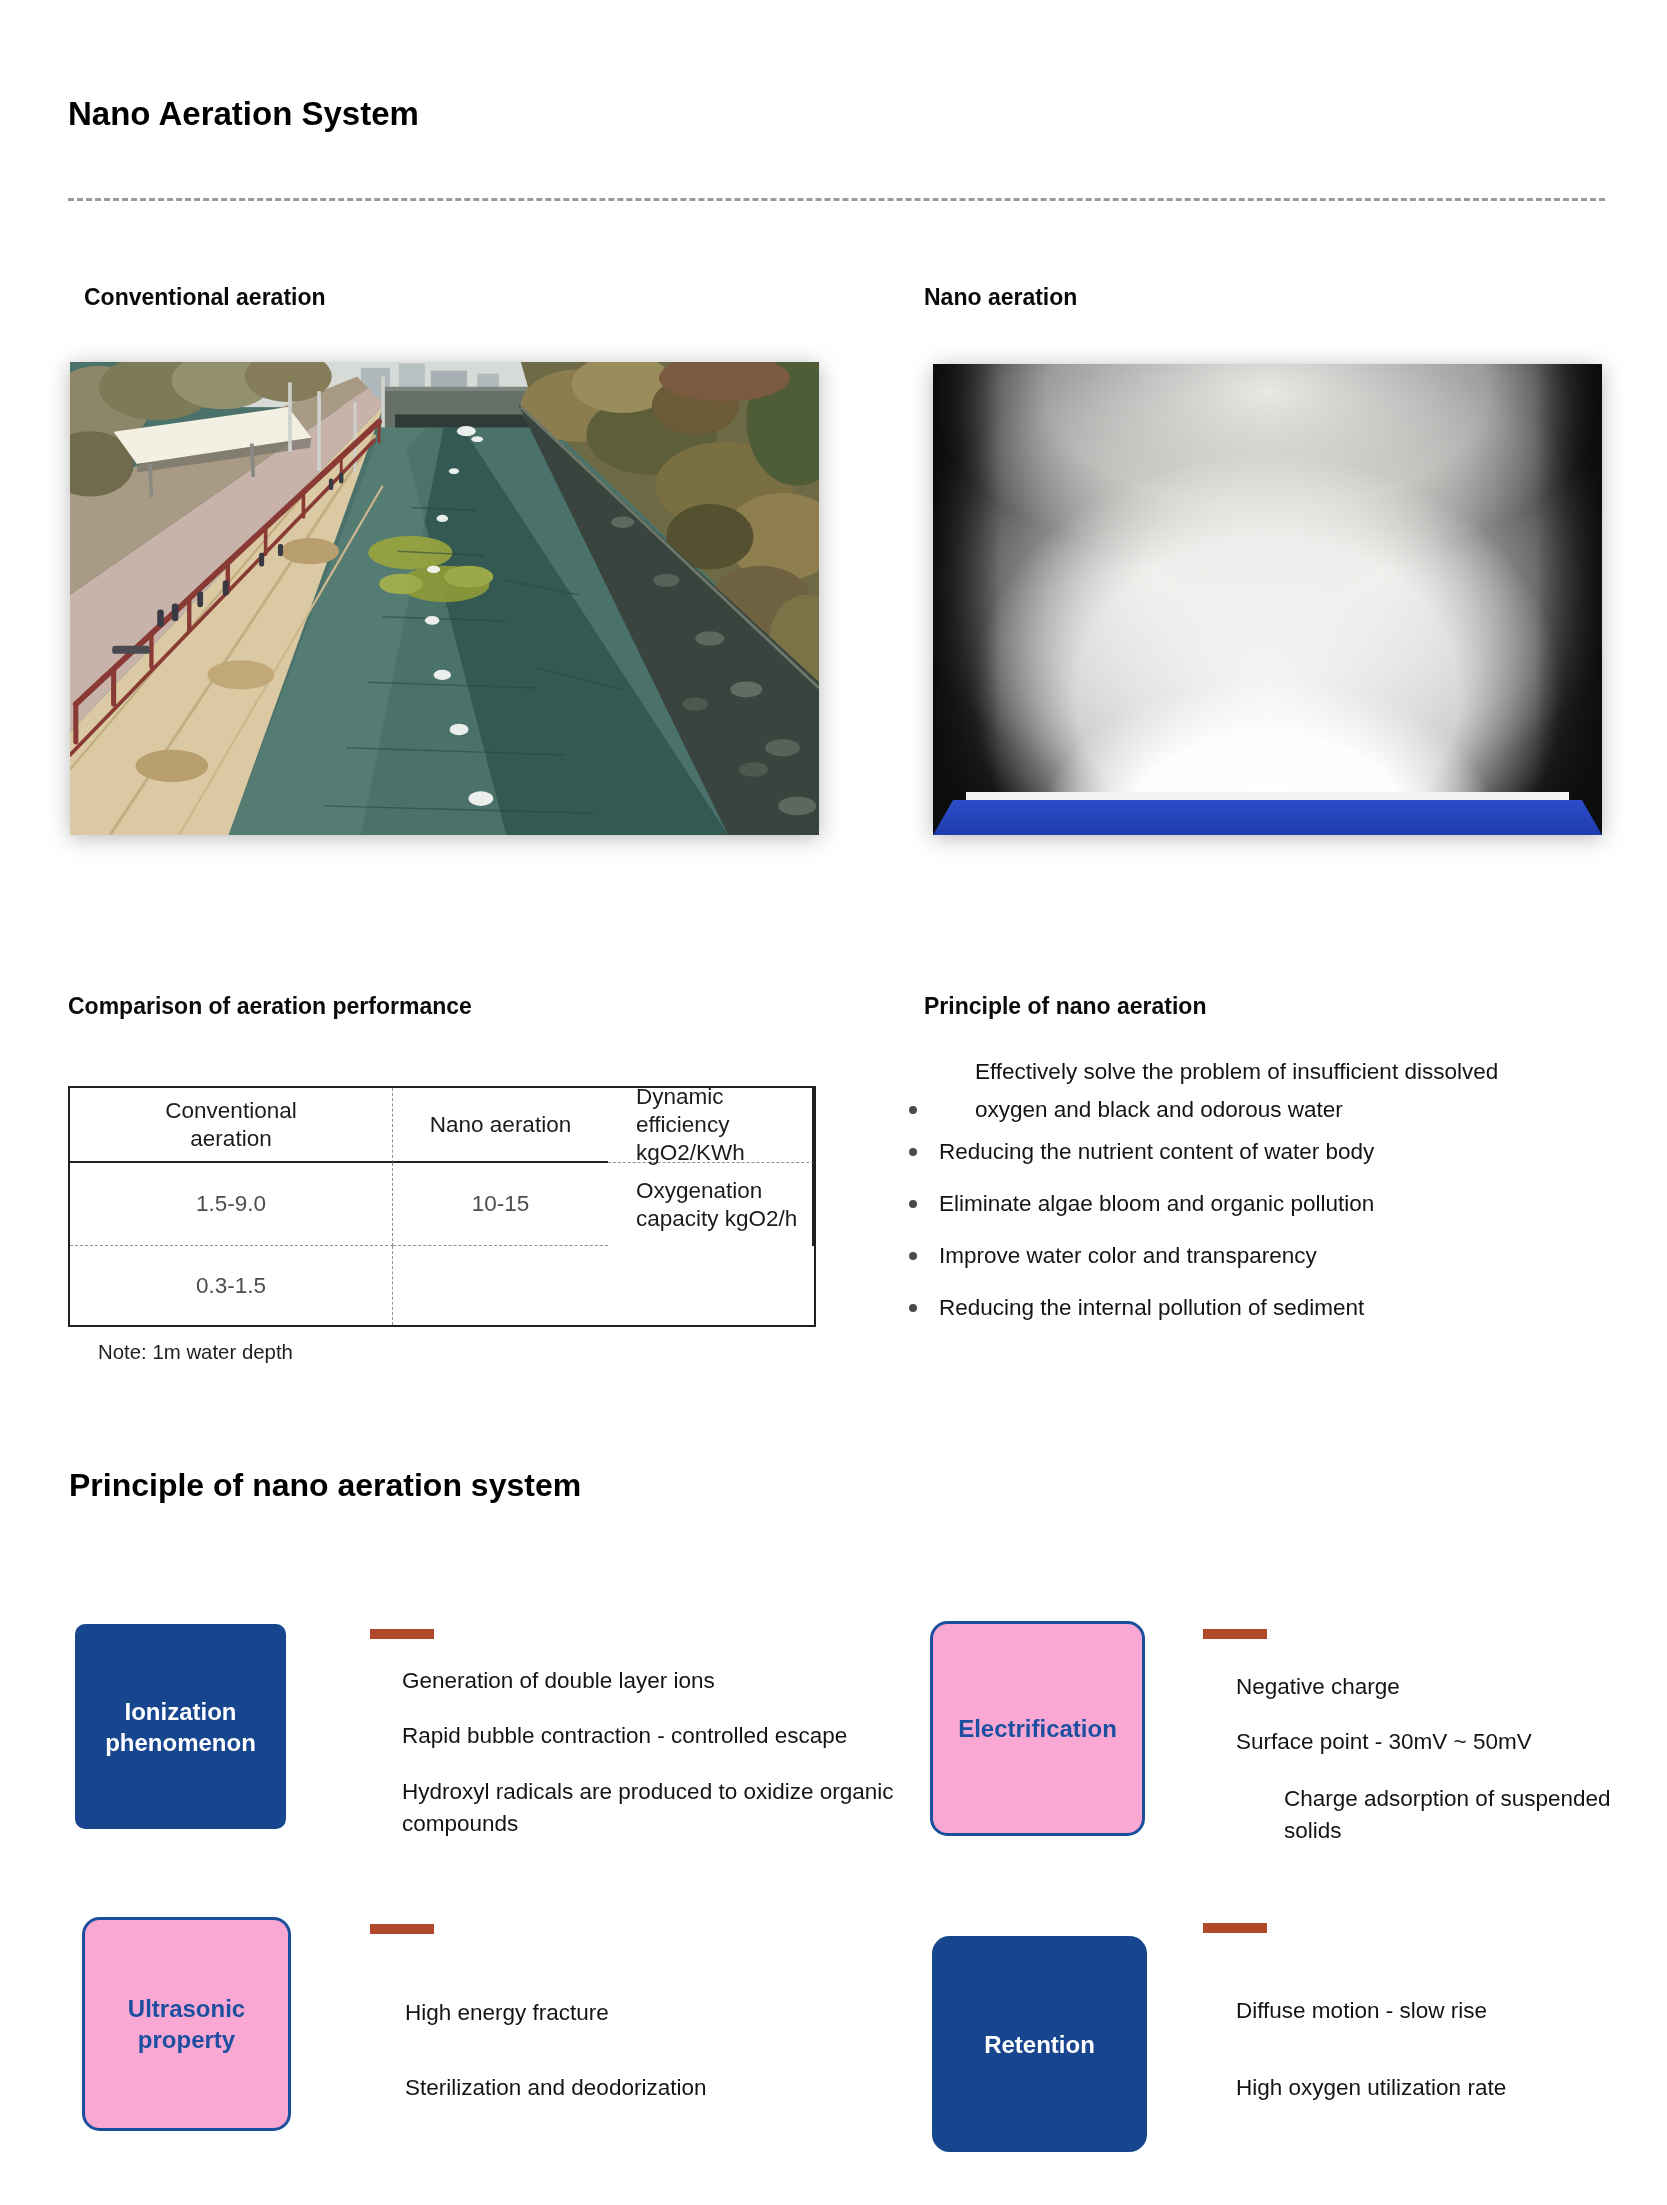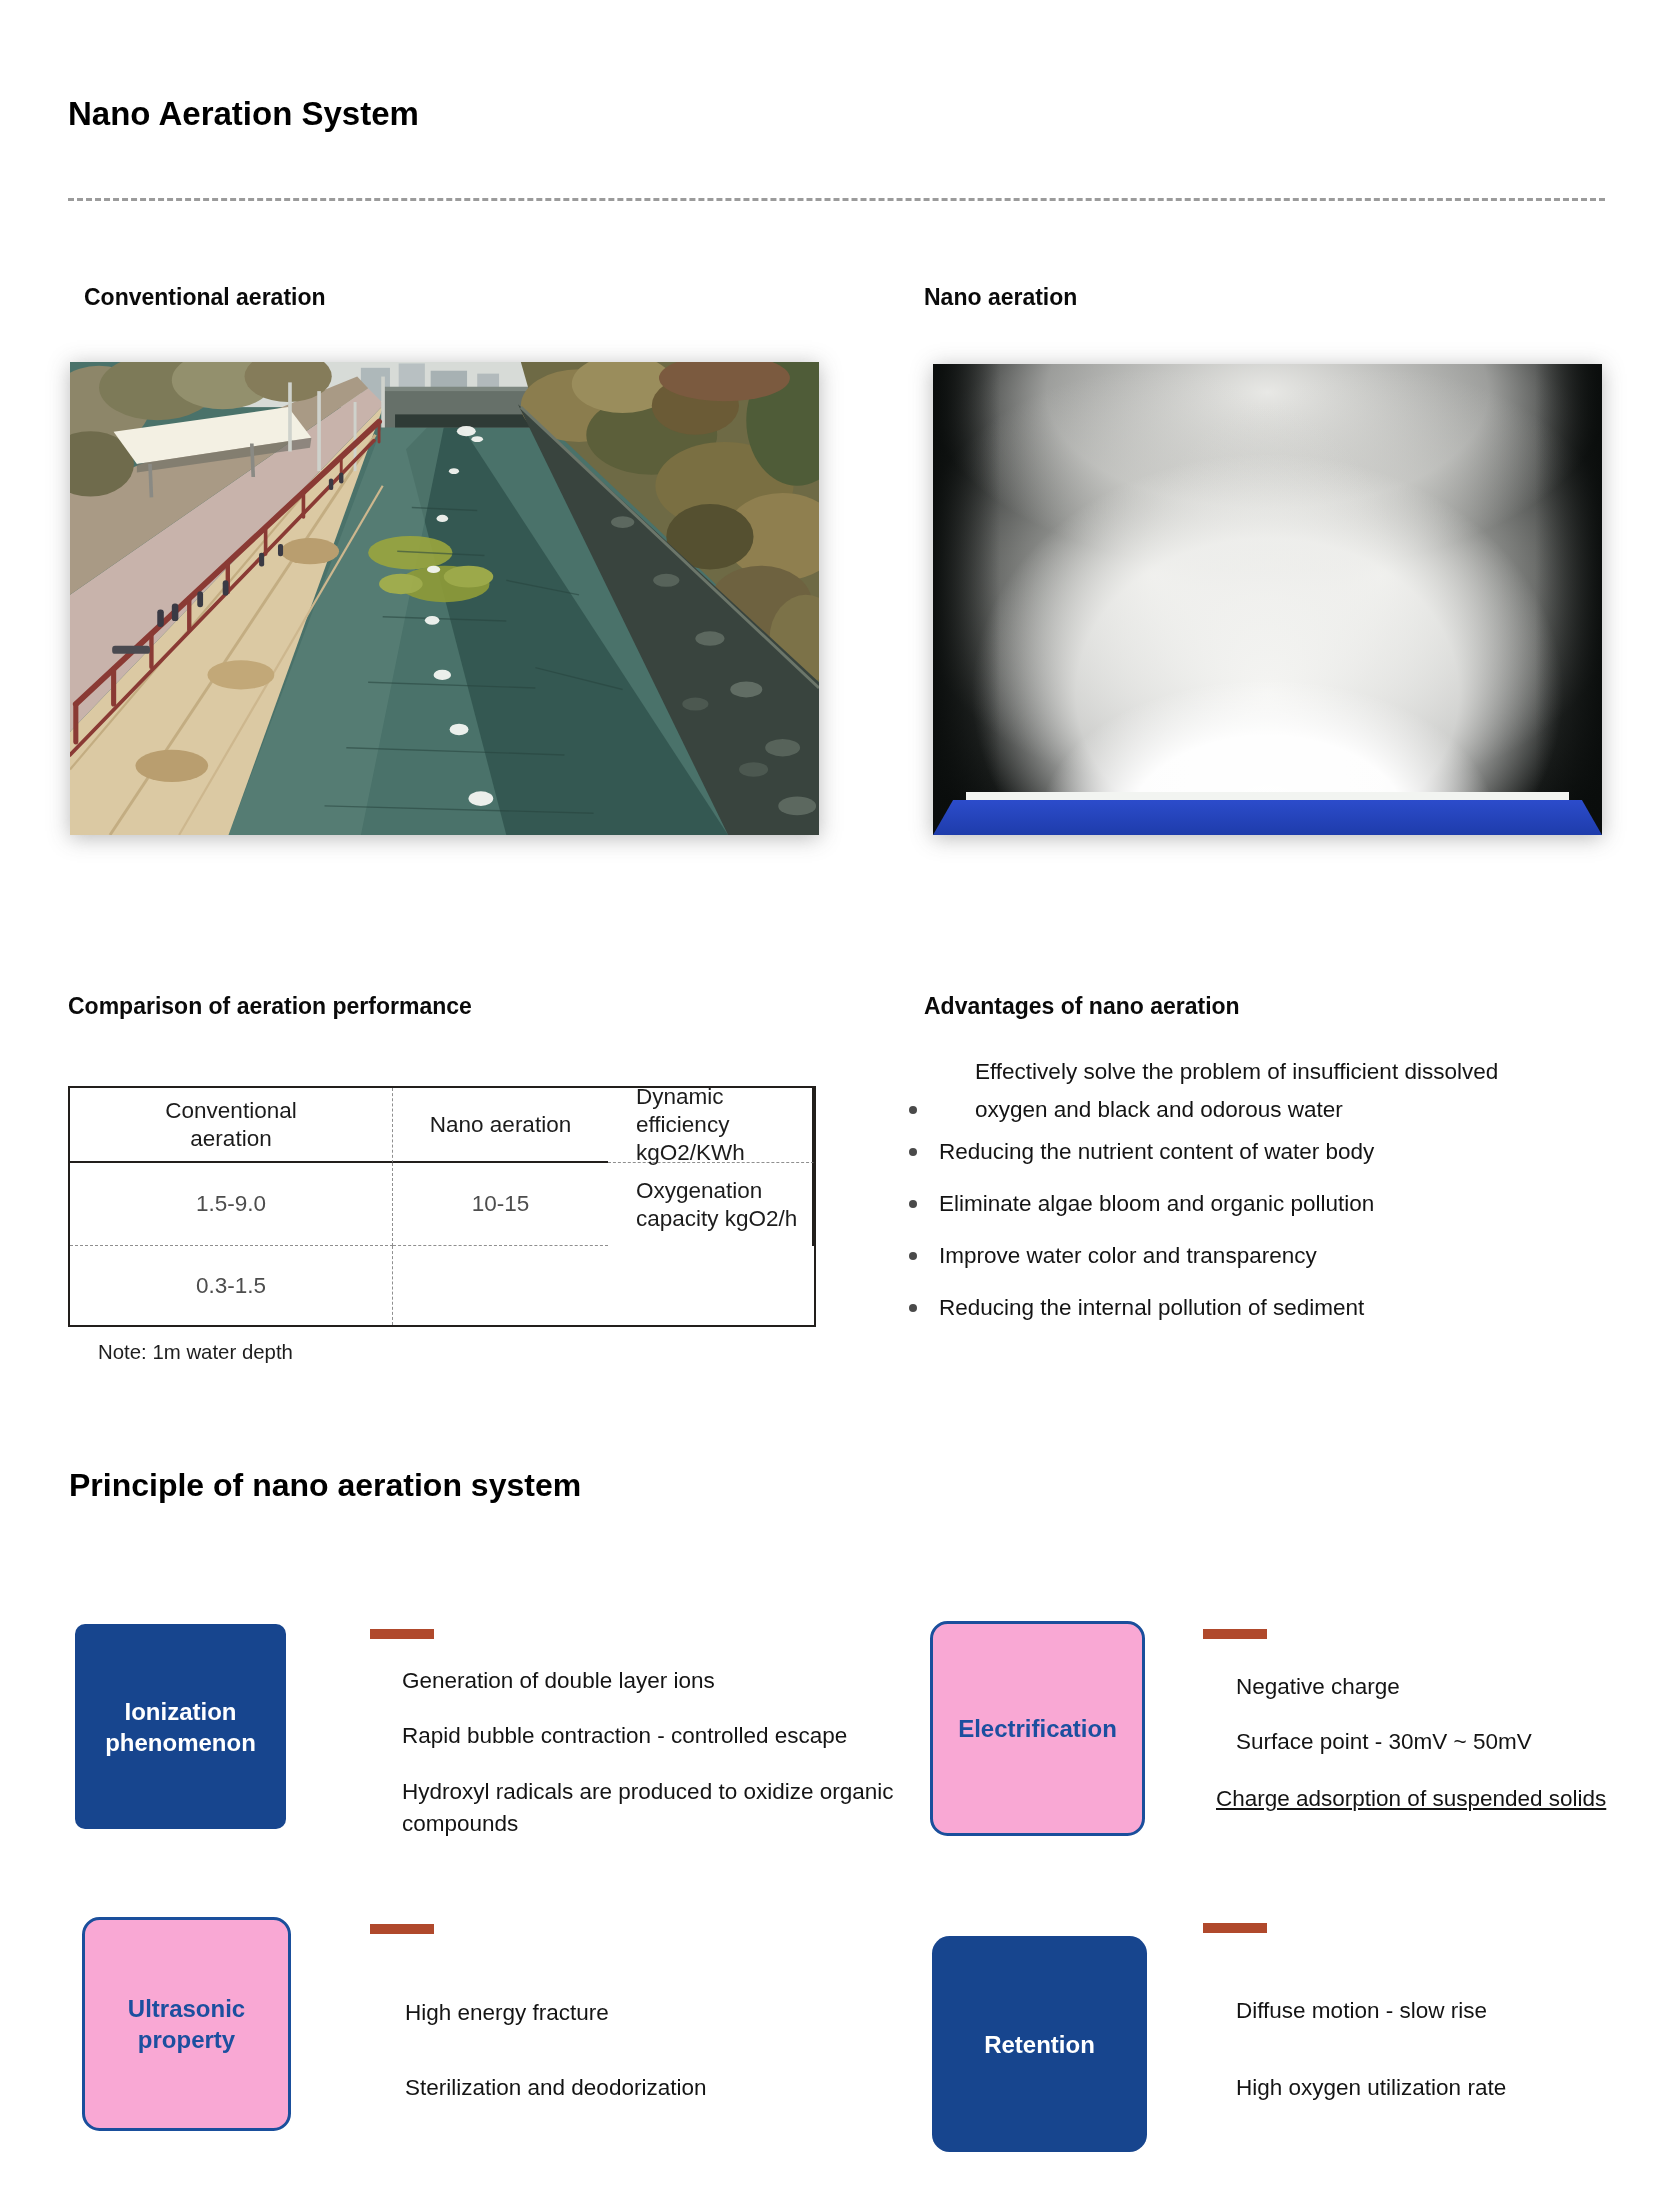--- a/index.html
+++ b/index.html
@@ -80,21 +80,21 @@
   #dash-ele { left: 1203px; top: 1629px; }
   #dash-ult { left: 370px; top: 1924px; }
   #dash-ret { left: 1203px; top: 1923px; }
 
   .pt { position: absolute; font-size: 22.5px; line-height: 32px; color: #141414; margin-left: 32px; }
   #pt-ion-1 { left: 370px; top: 1665px; }
   #pt-ion-2 { left: 370px; top: 1720px; }
   #pt-ion-3 { left: 370px; top: 1776px; width: 531px; }
   #pt-ele-1 { left: 1204px; top: 1671px; }
   #pt-ele-2 { left: 1204px; top: 1726px; }
-  #pt-ele-3 { left: 1184px; top: 1783px; text-decoration: underline; }
+  #pt-ele-3 { left: 1252px; top: 1783px; }
   #pt-ult-1 { left: 373px; top: 1997px; }
   #pt-ult-2 { left: 373px; top: 2072px; }
   #pt-ret-1 { left: 1204px; top: 1995px; }
   #pt-ret-2 { left: 1204px; top: 2072px; }
 </style>
 </head>
 <body>
 
 <div class="page">
 
@@ -267,21 +267,21 @@
     <div class="cell r1 c2 num">1.5-9.0</div>
     <div class="cell r1 num">10-15</div>
 
     <div class="cell c1 rowlabel">
         <span class="lbl">Oxygenation capacity kgO2/h</span>
       </div>
     <div class="cell c2 num">0.3-1.5</div>
   </div>
   <div class="note">Note: 1m water depth</div>
 
-  <div class="section-heading" id="advantages-heading">Advantages of nano aeration</div>
+  <div class="section-heading" id="advantages-heading">Principle of nano aeration</div>
   <div class="adv-item" id="adv-1">
     <span class="adv-bullet"></span>
     <span class="adv-text">Effectively solve the problem of insufficient dissolved oxygen and black and odorous water</span>
   </div>
   <div class="adv-item" id="adv-2">
     <span class="adv-bullet"></span>
     <span class="adv-text">Reducing the nutrient content of water body</span>
   </div>
   <div class="adv-item" id="adv-3">
     <span class="adv-bullet"></span>

